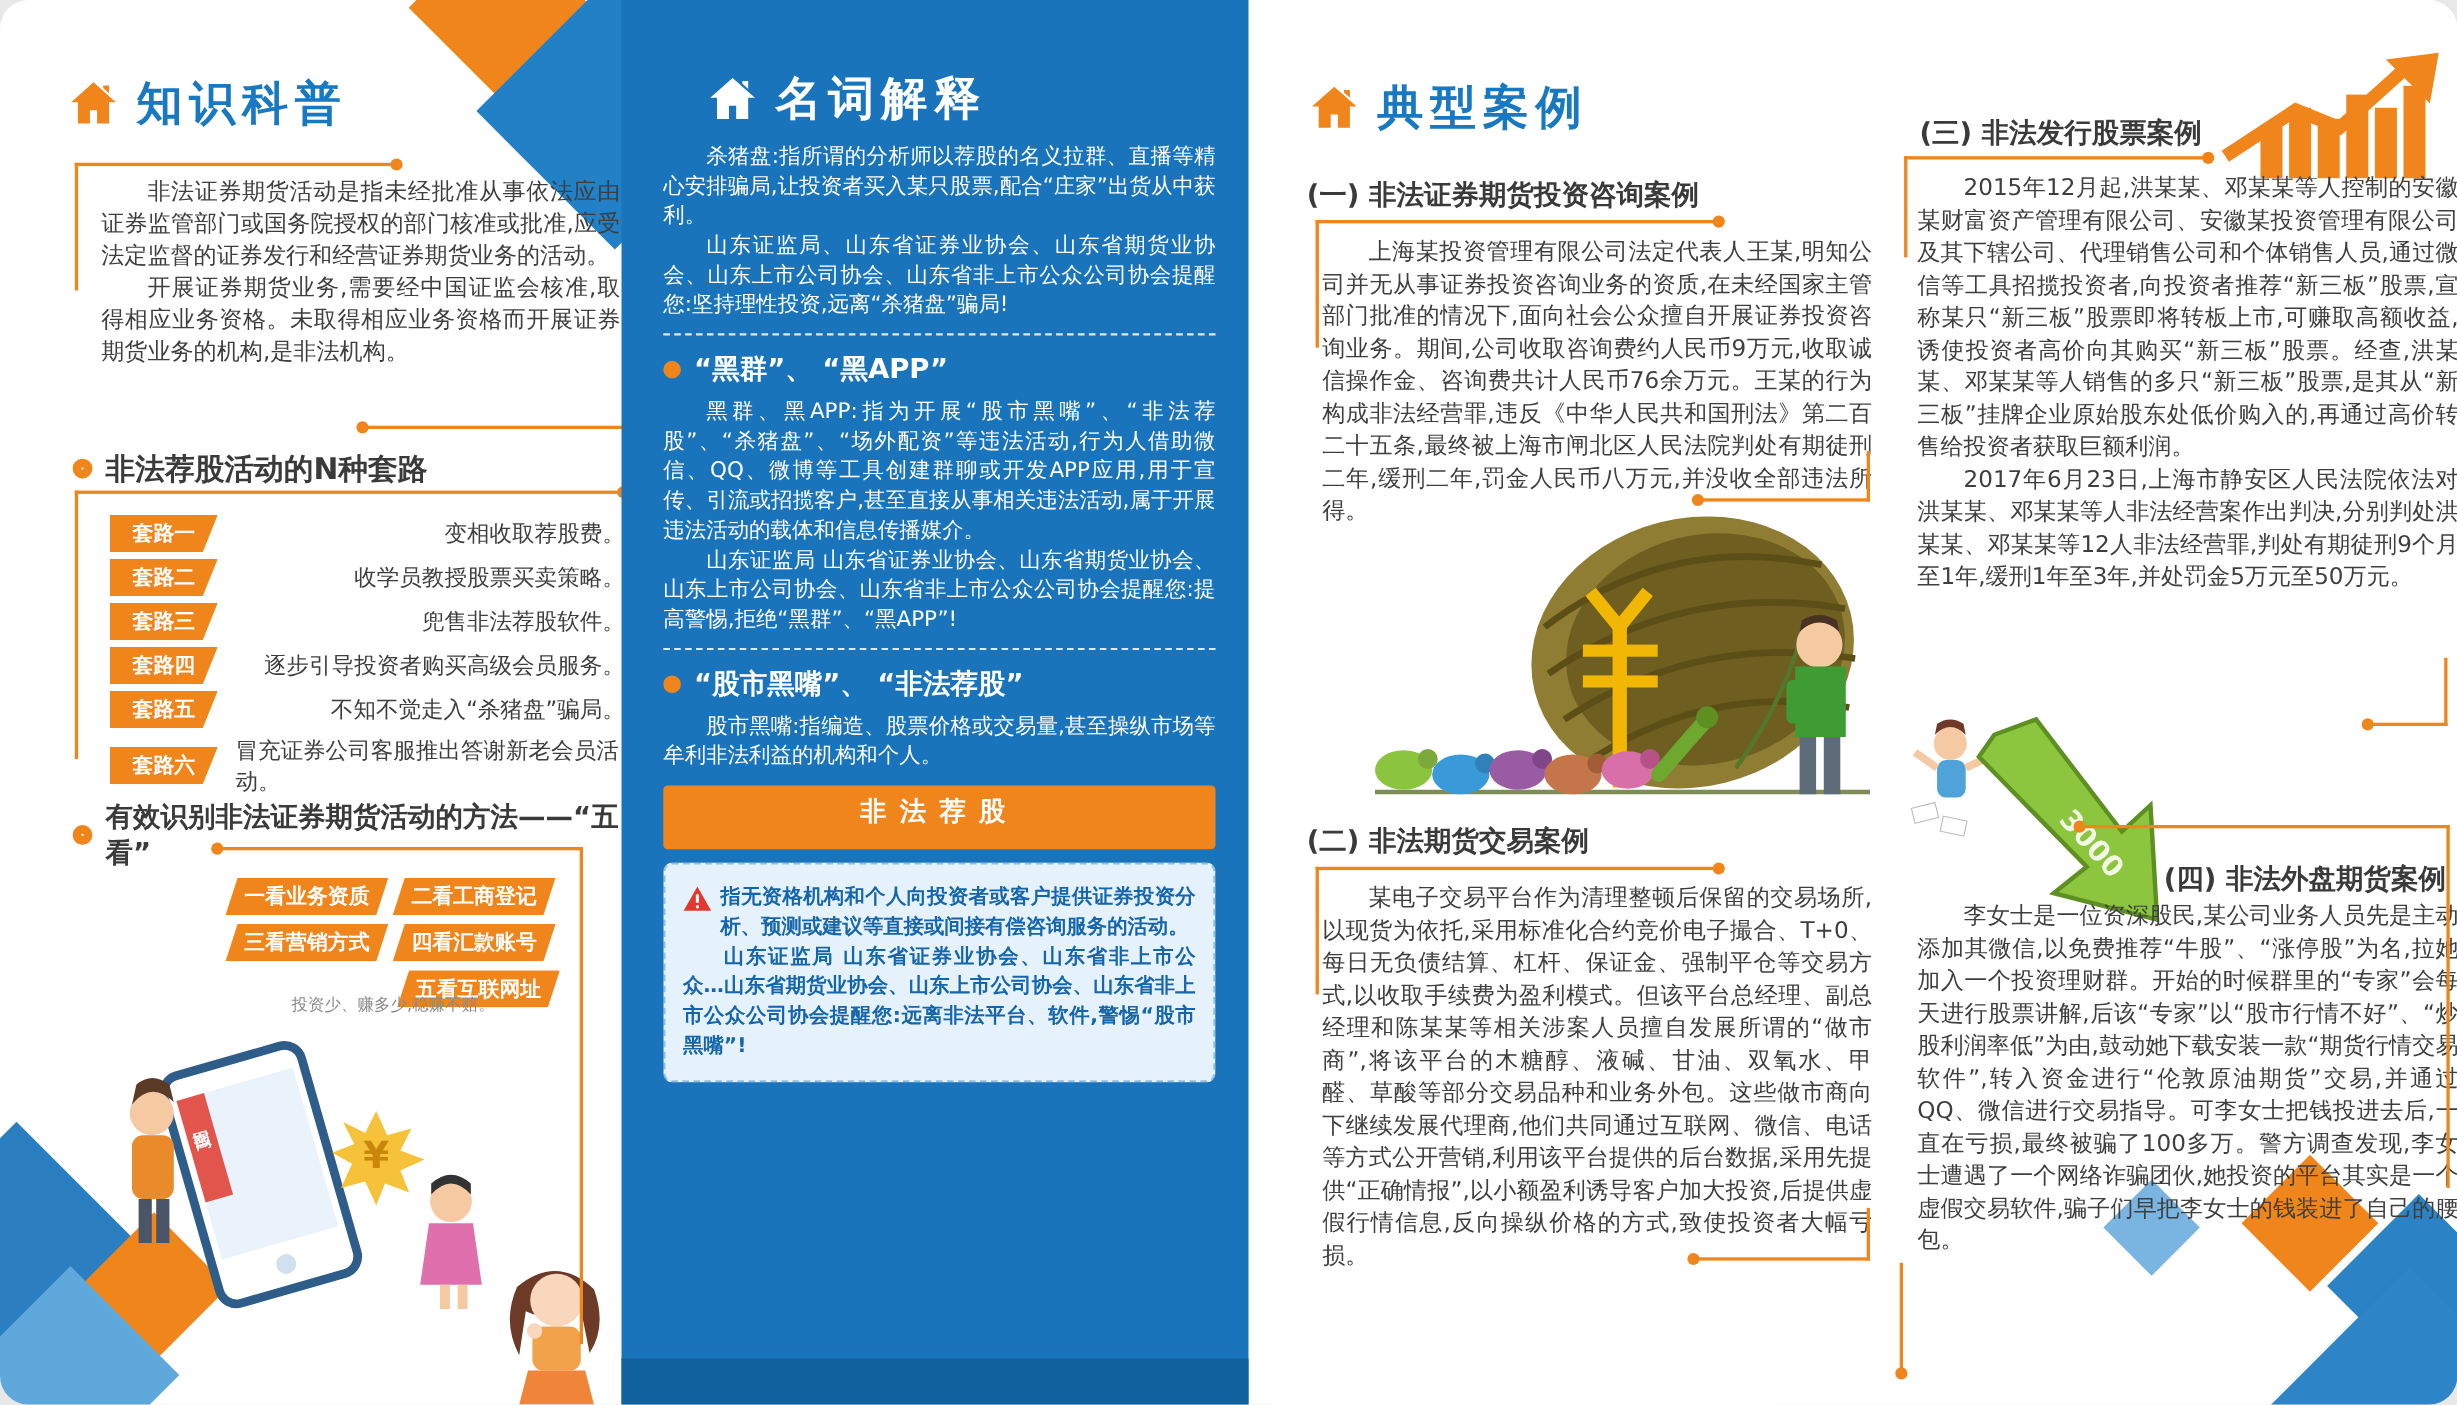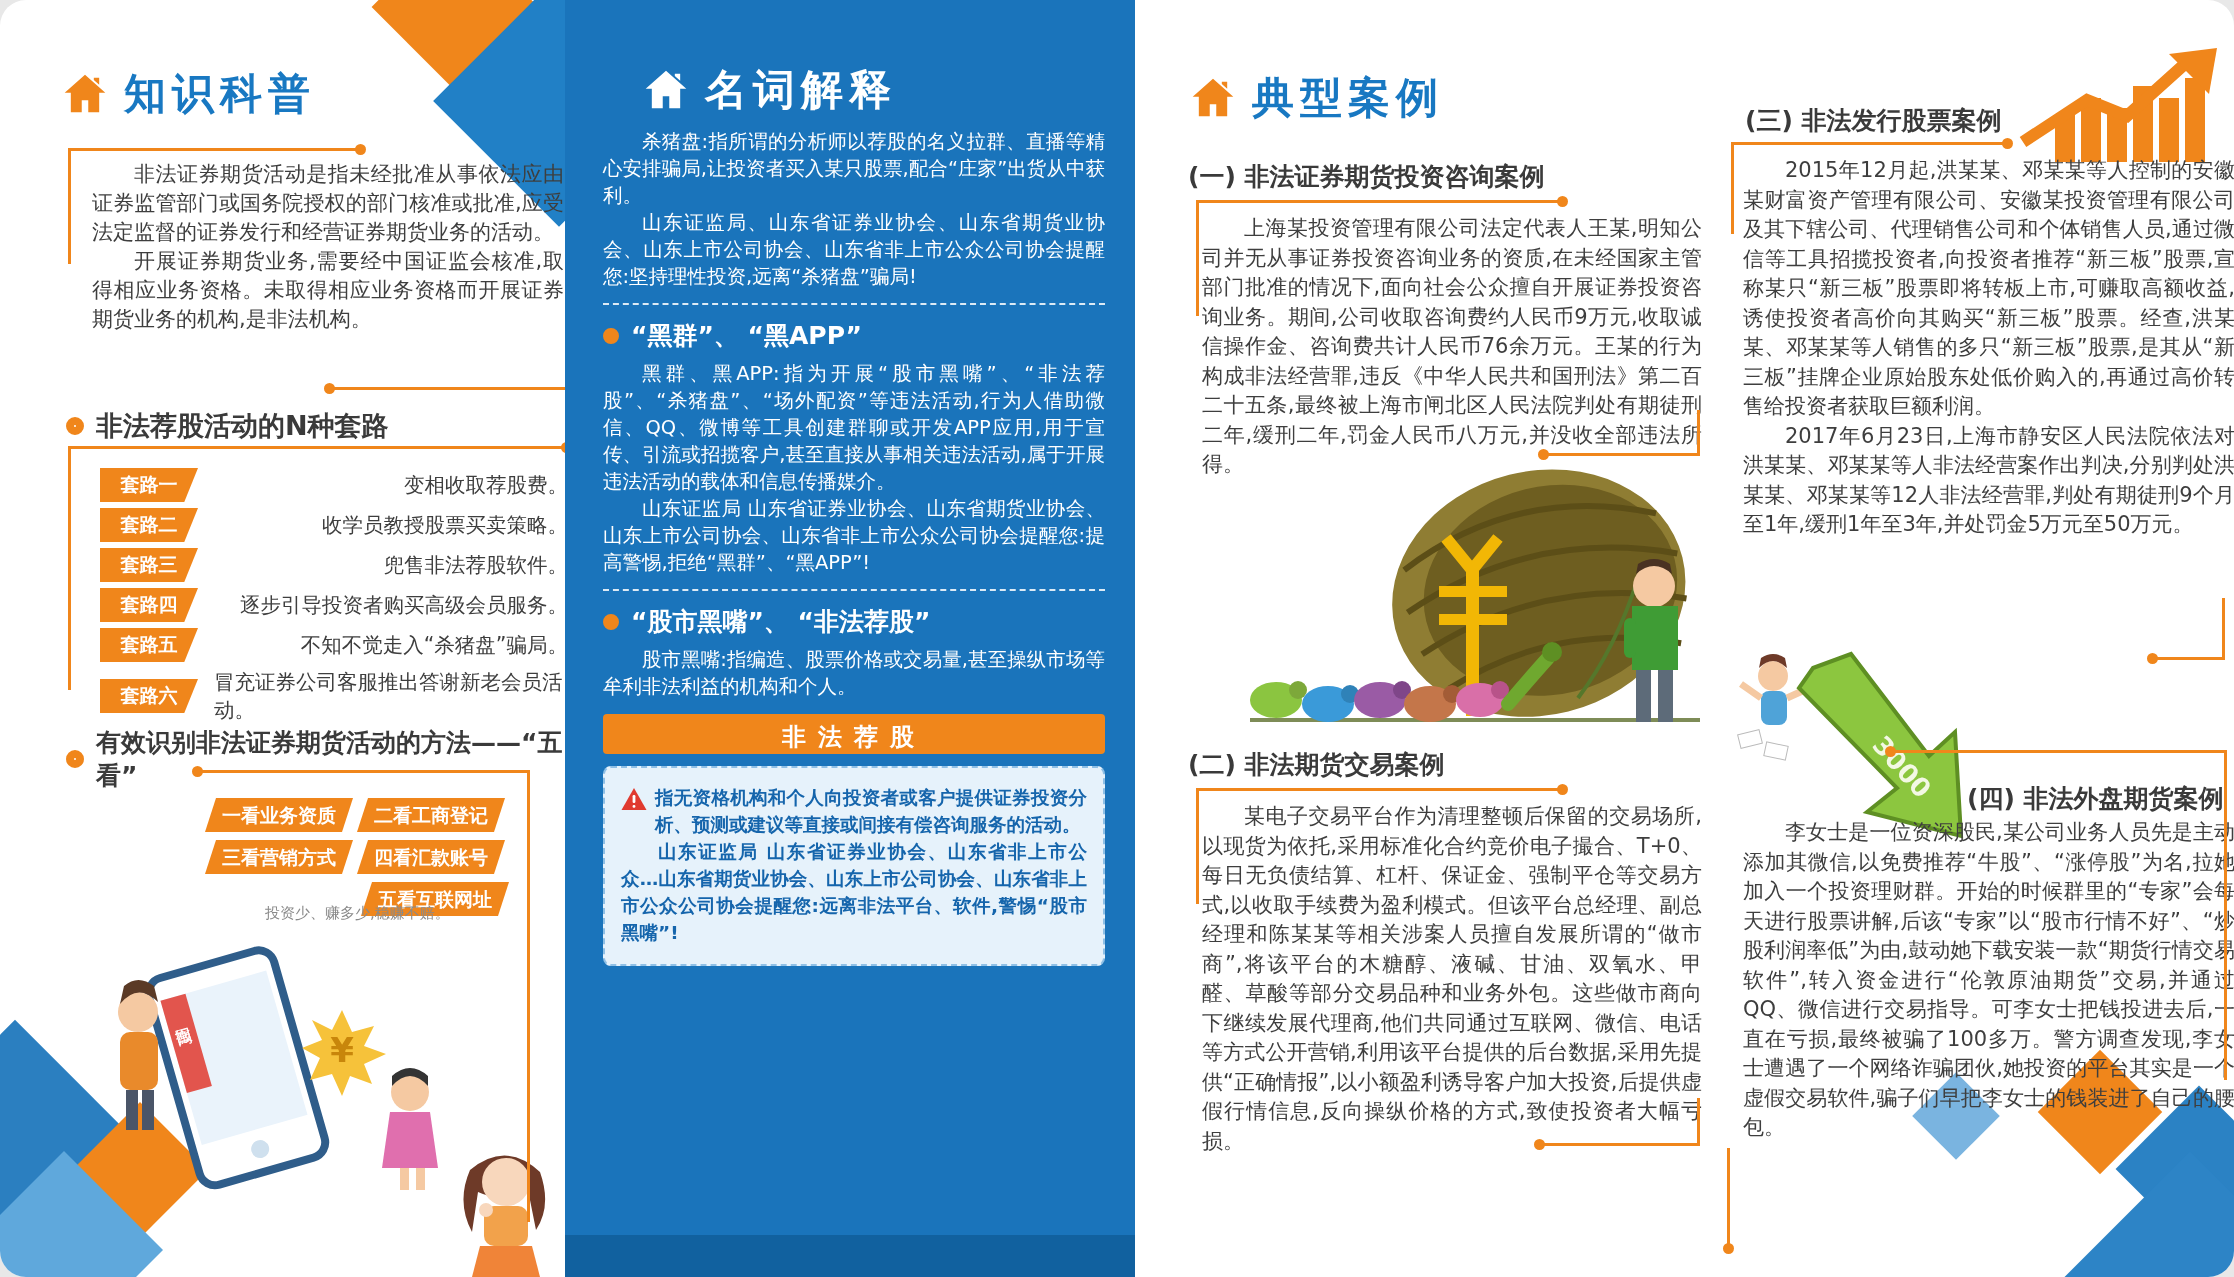--- a/index.html
+++ b/index.html
@@ -58,21 +58,21 @@
         font-weight:bold;font-size:19px;text-align:center;
         clip-path:polygon(11px 0,100% 0,calc(100% - 11px) 100%,0 100%);}
   .ftag:nth-child(5){margin-left:156px;}
 
   
   #p2 .inner{position:absolute;left:38px;right:30px;top:128px;}
   .g-h{display:flex;align-items:center;gap:12px;color:#fff;font-weight:bold;font-size:25px;margin-bottom:8px;}
   .g-h .donut{width:16px;height:16px;border-width:8px;}
   .g-def,.g-rem{color:#fff;font-size:19.5px;line-height:27px;text-align:justify;text-indent:2em;}
   .g-sep{border-top:2px dashed rgba(255,255,255,.85);margin:13px 0 14px;}
-  .banner{margin-top:14px;height:40px;line-height:46px;background:var(--orange);border-radius:4px;
+  .banner{margin-top:14px;height:58px;line-height:46px;background:var(--orange);border-radius:4px;
           color:#fff;font-weight:bold;font-size:24px;text-align:center;letter-spacing:12px;}
   .warnbox{margin-top:12px;background:#E6F2FB;border:2px dashed #8FC0E6;border-radius:8px;
            padding:16px 16px 18px;color:#1565AC;font-weight:bold;font-size:18.5px;line-height:27px;text-align:justify;}
   .warnbox .wline{display:flex;gap:8px;}
   .warnbox p.ind{text-indent:2em;}
   .warn-tri{flex:0 0 auto;margin-top:3px;width:26px;height:24px;}
   .p2strip{position:absolute;left:0;right:0;bottom:0;height:42px;background:var(--pblue-dark);}
 
   
   .case-label{position:absolute;font-size:25px;font-weight:bold;color:#3A3A3A;}

